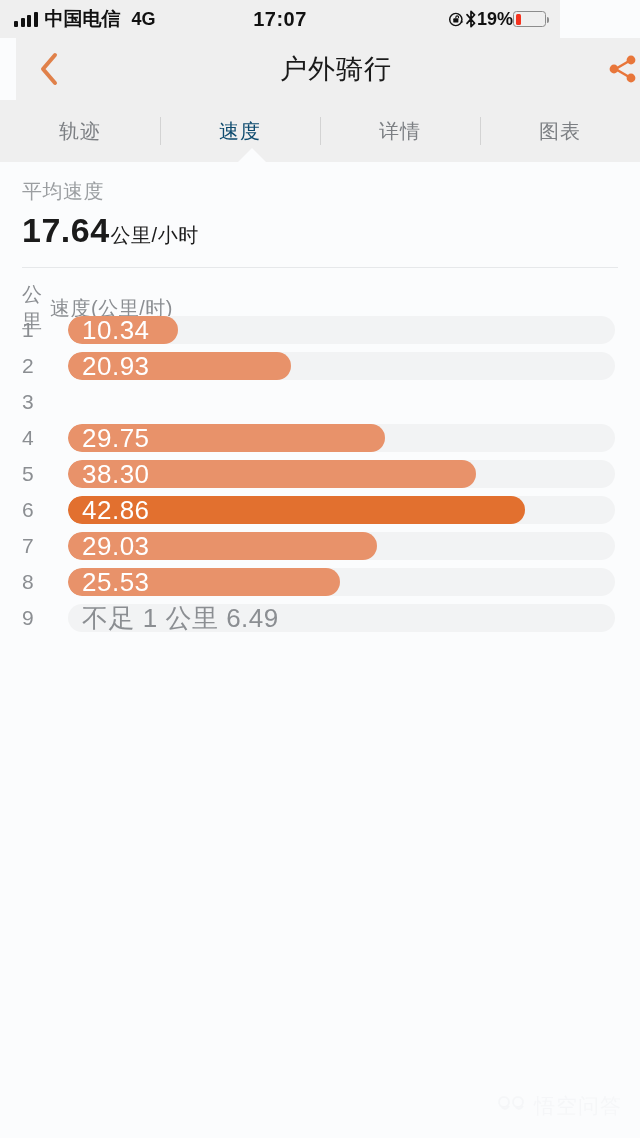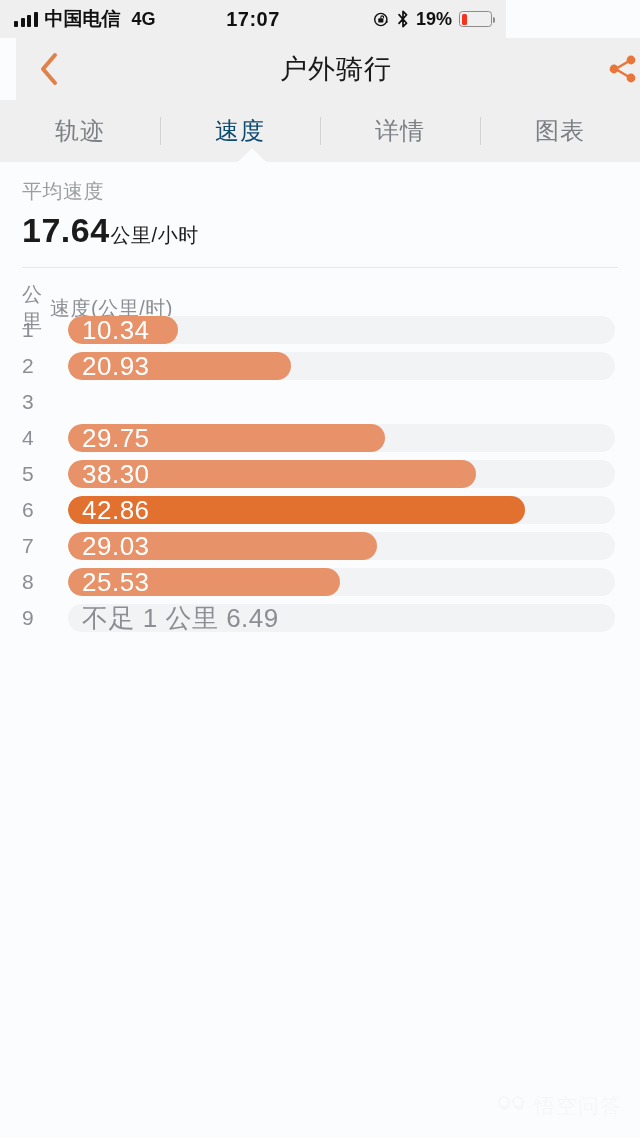--- a/index.html
+++ b/index.html
@@ -6,38 +6,38 @@
   html, body {
     width:640px; height:1138px;
     font-family:"Liberation Sans","DejaVu Sans",sans-serif;
     background:#fbfcfd;
     overflow:hidden;
   }
   #app { position:relative; width:640px; height:1138px; background:#fbfcfd; }
 
   
   .statusbar{
-    position:absolute; top:0; left:0; width:506px; height:38px;
+    position:absolute; top:0; left:0; width:560px; height:38px;
     background:#efefef; display:flex; align-items:center;
     padding:0 14px; font-size:19px; color:#111; font-weight:600;
   }
   .sb-left{ display:flex; align-items:center; gap:7px; }
   .signal{ display:flex; align-items:flex-end; gap:2.5px; height:15px; }
   .signal i{ display:block; width:4px; background:#111; border-radius:1px; }
   .signal i:nth-child(1){ height:6px; }
   .signal i:nth-child(2){ height:9px; }
   .signal i:nth-child(3){ height:12px; }
   .signal i:nth-child(4){ height:15px; }
   .carrier{ font-size:19px; font-weight:600; letter-spacing:0; }
   .net{ font-size:18px; font-weight:600; margin-left:4px; }
   .sb-center{
     position:absolute; left:0; right:0; text-align:center;
     font-size:20px; font-weight:700; letter-spacing:0.5px; pointer-events:none;
   }
-  .sb-right{ margin-left:auto; display:flex; align-items:center; gap:7px; z-index:2; }
+  .sb-right{ margin-left:auto; display:flex; align-items:center; z-index:2; }
   .rot-ico{ width:17px; height:17px; }
   .bt-ico{ width:12px; height:18px; }
   .pct{ font-size:18px; font-weight:600; }
   .batt{
     width:33px; height:16px; border:1.6px solid #8c8c8c; border-radius:3.5px;
     position:relative; padding:1.5px;
   }
   .batt::after{
     content:""; position:absolute; right:-4px; top:4.5px;
     width:2.5px; height:6px; background:#8c8c8c; border-radius:0 2px 2px 0;
@@ -63,21 +63,21 @@
     cursor:pointer;
   }
 
   
   .tabbar{
     position:absolute; top:100px; left:0; width:640px; height:62px;
     background:#efefef; display:flex; align-items:center;
   }
   .tab{
     flex:1; position:relative; text-align:center;
-    font-size:24px; color:#7c7f83; letter-spacing:1px; cursor:pointer;
+    font-size:20px; color:#7c7f83; letter-spacing:1px; cursor:pointer;
     line-height:62px; height:62px;
   }
   .tab.active{ color:#0c4a6e; }
   .tab + .tab::before{
     content:""; position:absolute; left:0; top:17px; width:1px; height:28px;
     background:#d3d3d3;
   }
   .tab-caret{
     position:absolute; top:148px; left:237px; width:0; height:0;
     border-left:15px solid transparent; border-right:15px solid transparent;

